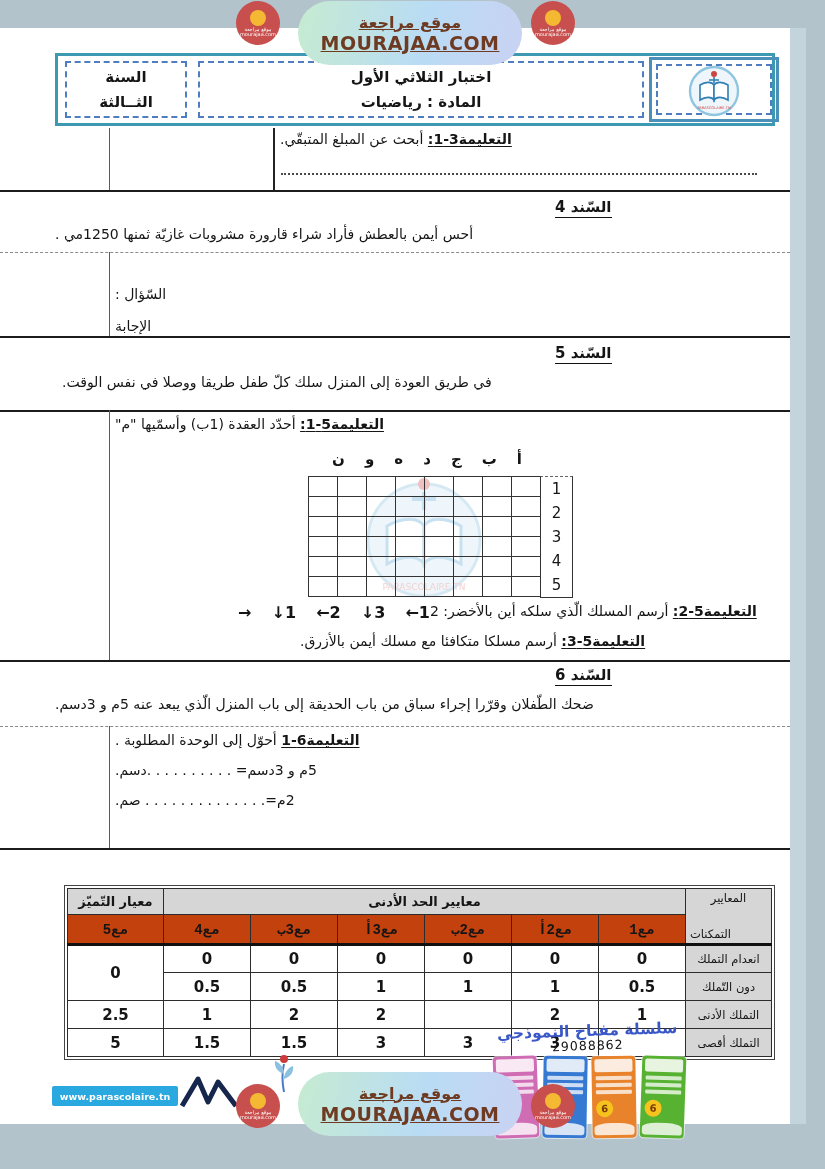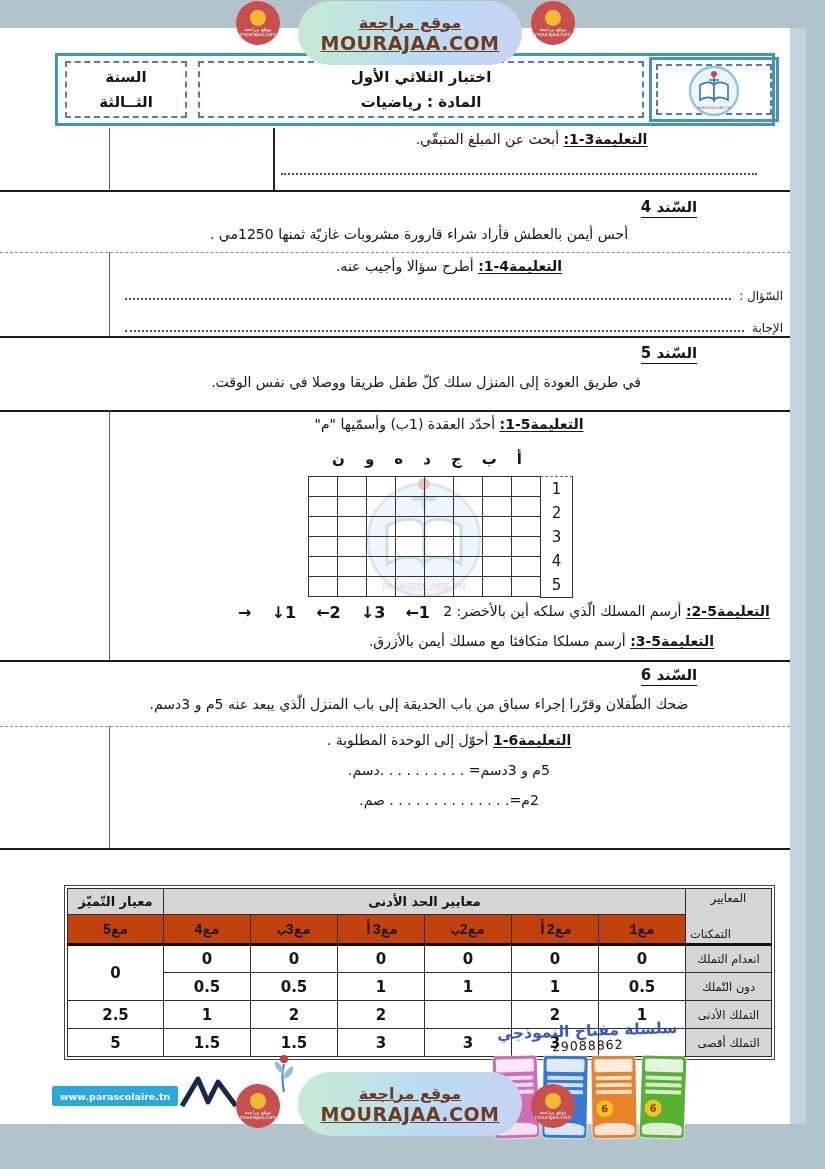--- a/index.html
+++ b/index.html
@@ -24,29 +24,29 @@
 
   
   .hdr-outer{position:absolute;left:55px;top:53px;width:720px;height:73px;border:3px solid #3d98b2;background:#fff;z-index:2;}
   .hdr-box{position:absolute;border:2px dashed #4f7ec0;display:flex;flex-direction:column;align-items:center;justify-content:center;}
   .hdr-year{left:7px;top:5px;width:122px;height:57px;font-size:15px;font-weight:700;line-height:25px;}
   .hdr-center{left:140px;top:5px;width:446px;height:57px;font-size:15px;font-weight:700;line-height:25px;}
   .hdr-logo{position:absolute;left:591px;top:1px;width:130px;height:65px;border:3px solid #4a90b8;}
   .hdr-logo-inner{position:absolute;inset:4px;border:2px dashed #4f7ec0;display:flex;align-items:center;justify-content:center;}
 
   
-  .trow{position:absolute;direction:rtl;text-align:center;font-size:14px;z-index:2;}
+  .trow{position:absolute;direction:rtl;text-align:left;font-size:14px;z-index:2;}
   .tlabel{font-weight:700;text-decoration:underline;text-underline-offset:2px;}
   .stitle{font-weight:700;font-size:15px;border-bottom:1.6px solid #111;padding-bottom:1px;}
   .hl{position:absolute;left:0;width:790px;height:0;z-index:2;}
   .hl.solid{border-top:2px solid #1c1c1c;}
   .hl.dashed{border-top:1.6px dashed #8a8a8a;}
   .vl{position:absolute;width:0;border-left:1.5px solid #5a5a5a;z-index:2;}
   .dotline{position:absolute;border-bottom:2.5px dotted #4a4a4a;height:12px;z-index:2;}
-  .leadrow{position:absolute;direction:rtl;display:flex;align-items:flex-end;font-size:12px;z-index:2;}
+  .leadrow{position:absolute;direction:rtl;display:flex;align-items:flex-end;font-size:14px;z-index:2;flex-direction:column;}
   .lead{flex:1;border-bottom:2px dotted #555;height:14px;margin:0 8px 3px 10px;}
 
   
   .letters{position:absolute;left:332px;top:450px;width:190px;display:flex;direction:rtl;
            justify-content:space-between;font-size:15px;font-weight:700;z-index:2;}
   .ggrid{position:absolute;left:308px;top:476px;border-collapse:collapse;z-index:2;background:transparent;}
   .ggrid td{width:29px;height:20px;padding:0;border:1.3px solid #333;background:transparent;}
   .gnums{position:absolute;left:540px;top:476px;width:33px;height:122px;border:1.3px solid #333;
          border-top:1.6px dashed #666;display:flex;flex-direction:column;z-index:2;}
   .gnums div{flex:1;display:flex;align-items:center;justify-content:center;font-size:15px;}
@@ -149,24 +149,20 @@
   <div class="dotline" style="left:281px;top:163px;width:476px;"></div>
   <div class="hl solid" style="top:190px;"></div>
 
   <div class="trow" style="left:555px;top:198px;width:228px;">
     <span class="stitle">السّند 4</span>
   </div>
   <div class="trow" style="left:55px;top:226px;width:728px;">أحس أيمن بالعطش فأراد شراء قارورة مشروبات غازيّة ثمنها 1250مي .</div>
   <div class="hl dashed" style="top:252px;"></div>
 
   <div class="vl" style="left:109px;top:252px;height:84px;"></div>
-  <div class="trow" style="left:115px;top:258px;width:668px;">
-    <span class="tlabel">التعليمة4-1:</span>
-    <span>أطرح سؤالا وأجيب عنه.</span>
-  </div>
   <div class="leadrow" style="left:115px;top:286px;width:668px;">
     <span>السّؤال :</span>
     <span class="lead"></span>
   </div>
   <div class="leadrow" style="left:115px;top:318px;width:668px;">
     <span>الإجابة</span>
     <span class="lead"></span>
   </div>
   <div class="hl solid" style="top:336px;"></div>
 

